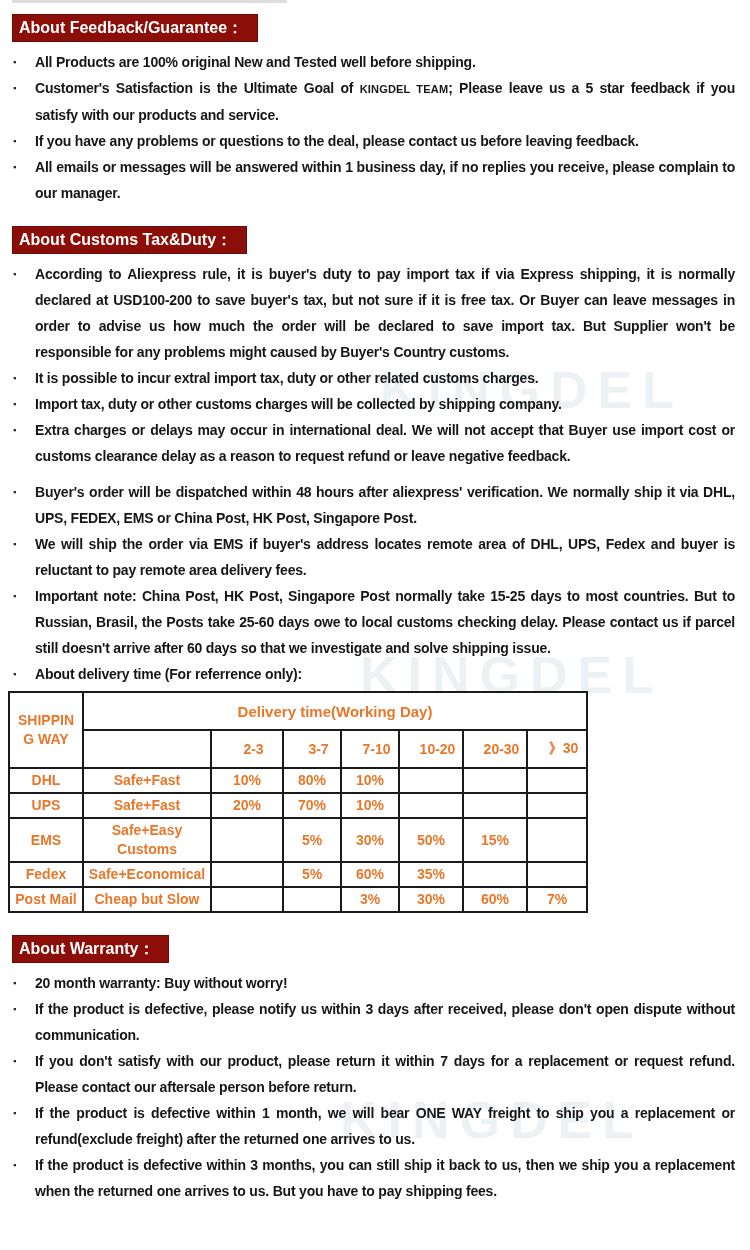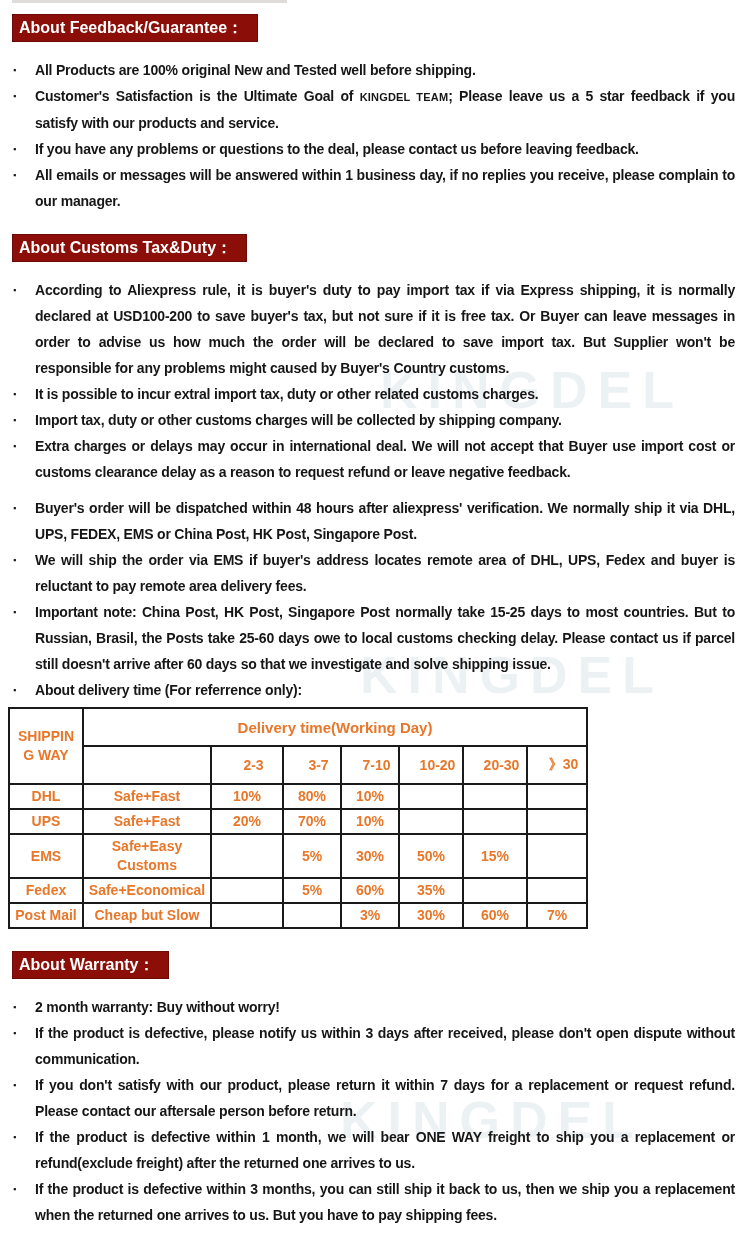--- a/index.html
+++ b/index.html
@@ -25,21 +25,21 @@
   .top-artifact{
     position:absolute;left:12px;top:0;width:275px;height:3px;
     background:#cfc9c9;opacity:.65;z-index:0;
   }
   .section{margin-left:0;}
   #sec-0{padding-top:14px;}
   #sec-1{margin-top:20px;}
   #sec-2{margin-top:10px;}
   #sec-3{margin-top:0;}
   .section-header{
-    display:inline-block;margin:0 0 15px 12px;
+    display:inline-block;margin:0 0 7px 12px;
     background:var(--header-bg);color:var(--header-text);
     font-size:16px;font-weight:bold;line-height:21px;
     padding:2px 14px 3px 6px;
     border:1px solid #6e0a05;
   }
   .bullets{margin:0 15px 0 13px;}
   .bullet{display:flex;}
   .marker{
     width:9px;flex:0 0 9px;font-size:9px;line-height:26px;
     color:var(--body-text);margin-right:13px;
@@ -205,21 +205,21 @@
             <td>3%</td>
             <td>30%</td>
             <td>60%</td>
             <td>7%</td>
           </tr>
         </tbody>
       </table>
     <div class="section" id="sec-3"><div class="section-header">About Warranty：</div><div class="bullets">
           <div class="bullet">
             <span class="marker">▪</span>
-            <div class="btext"><span>2 month warranty: Buy without worry!</span></div>
+            <div class="btext"><span>20 month warranty: Buy without worry!</span></div>
           </div>
           <div class="bullet">
             <span class="marker">▪</span>
             <div class="btext"><span>If the product is defective, please notify us within 3 days after received, please don't open dispute without communication.</span></div>
           </div>
           <div class="bullet">
             <span class="marker">▪</span>
             <div class="btext"><span>If you don't satisfy with our product, please return it within 7 days for a replacement or request refund. Please contact our aftersale person before return.</span></div>
           </div>
           <div class="bullet">

